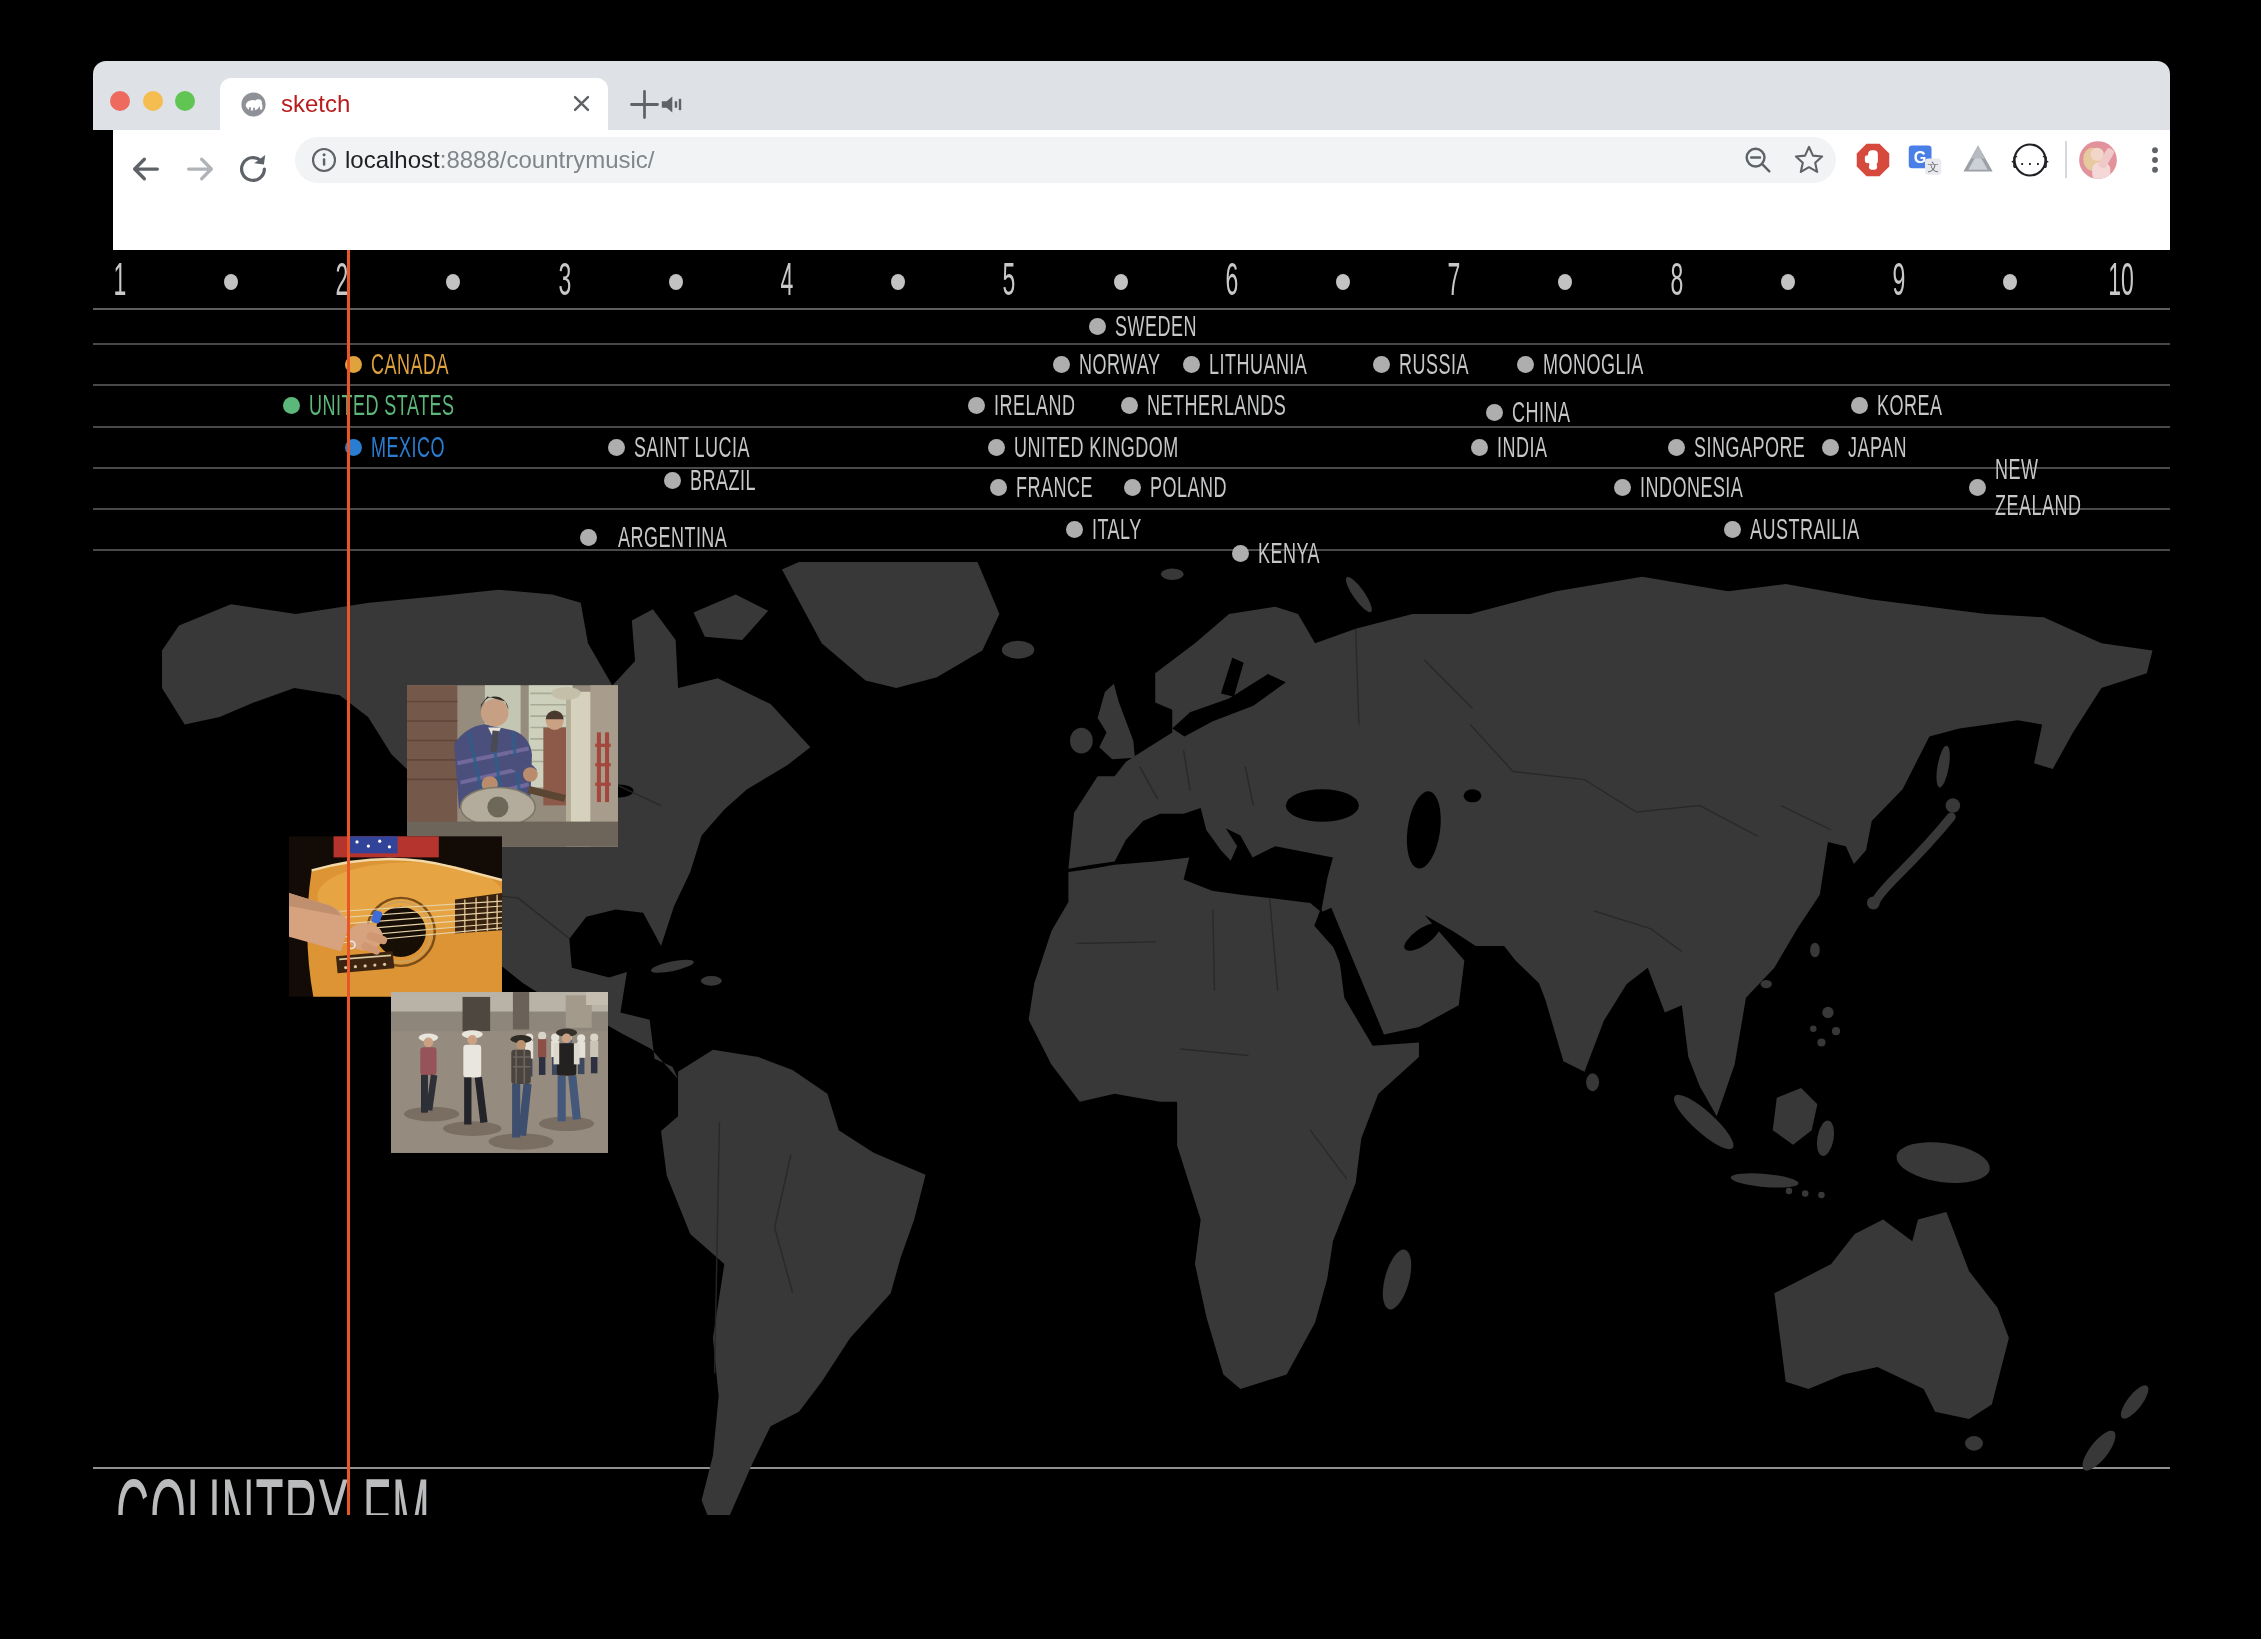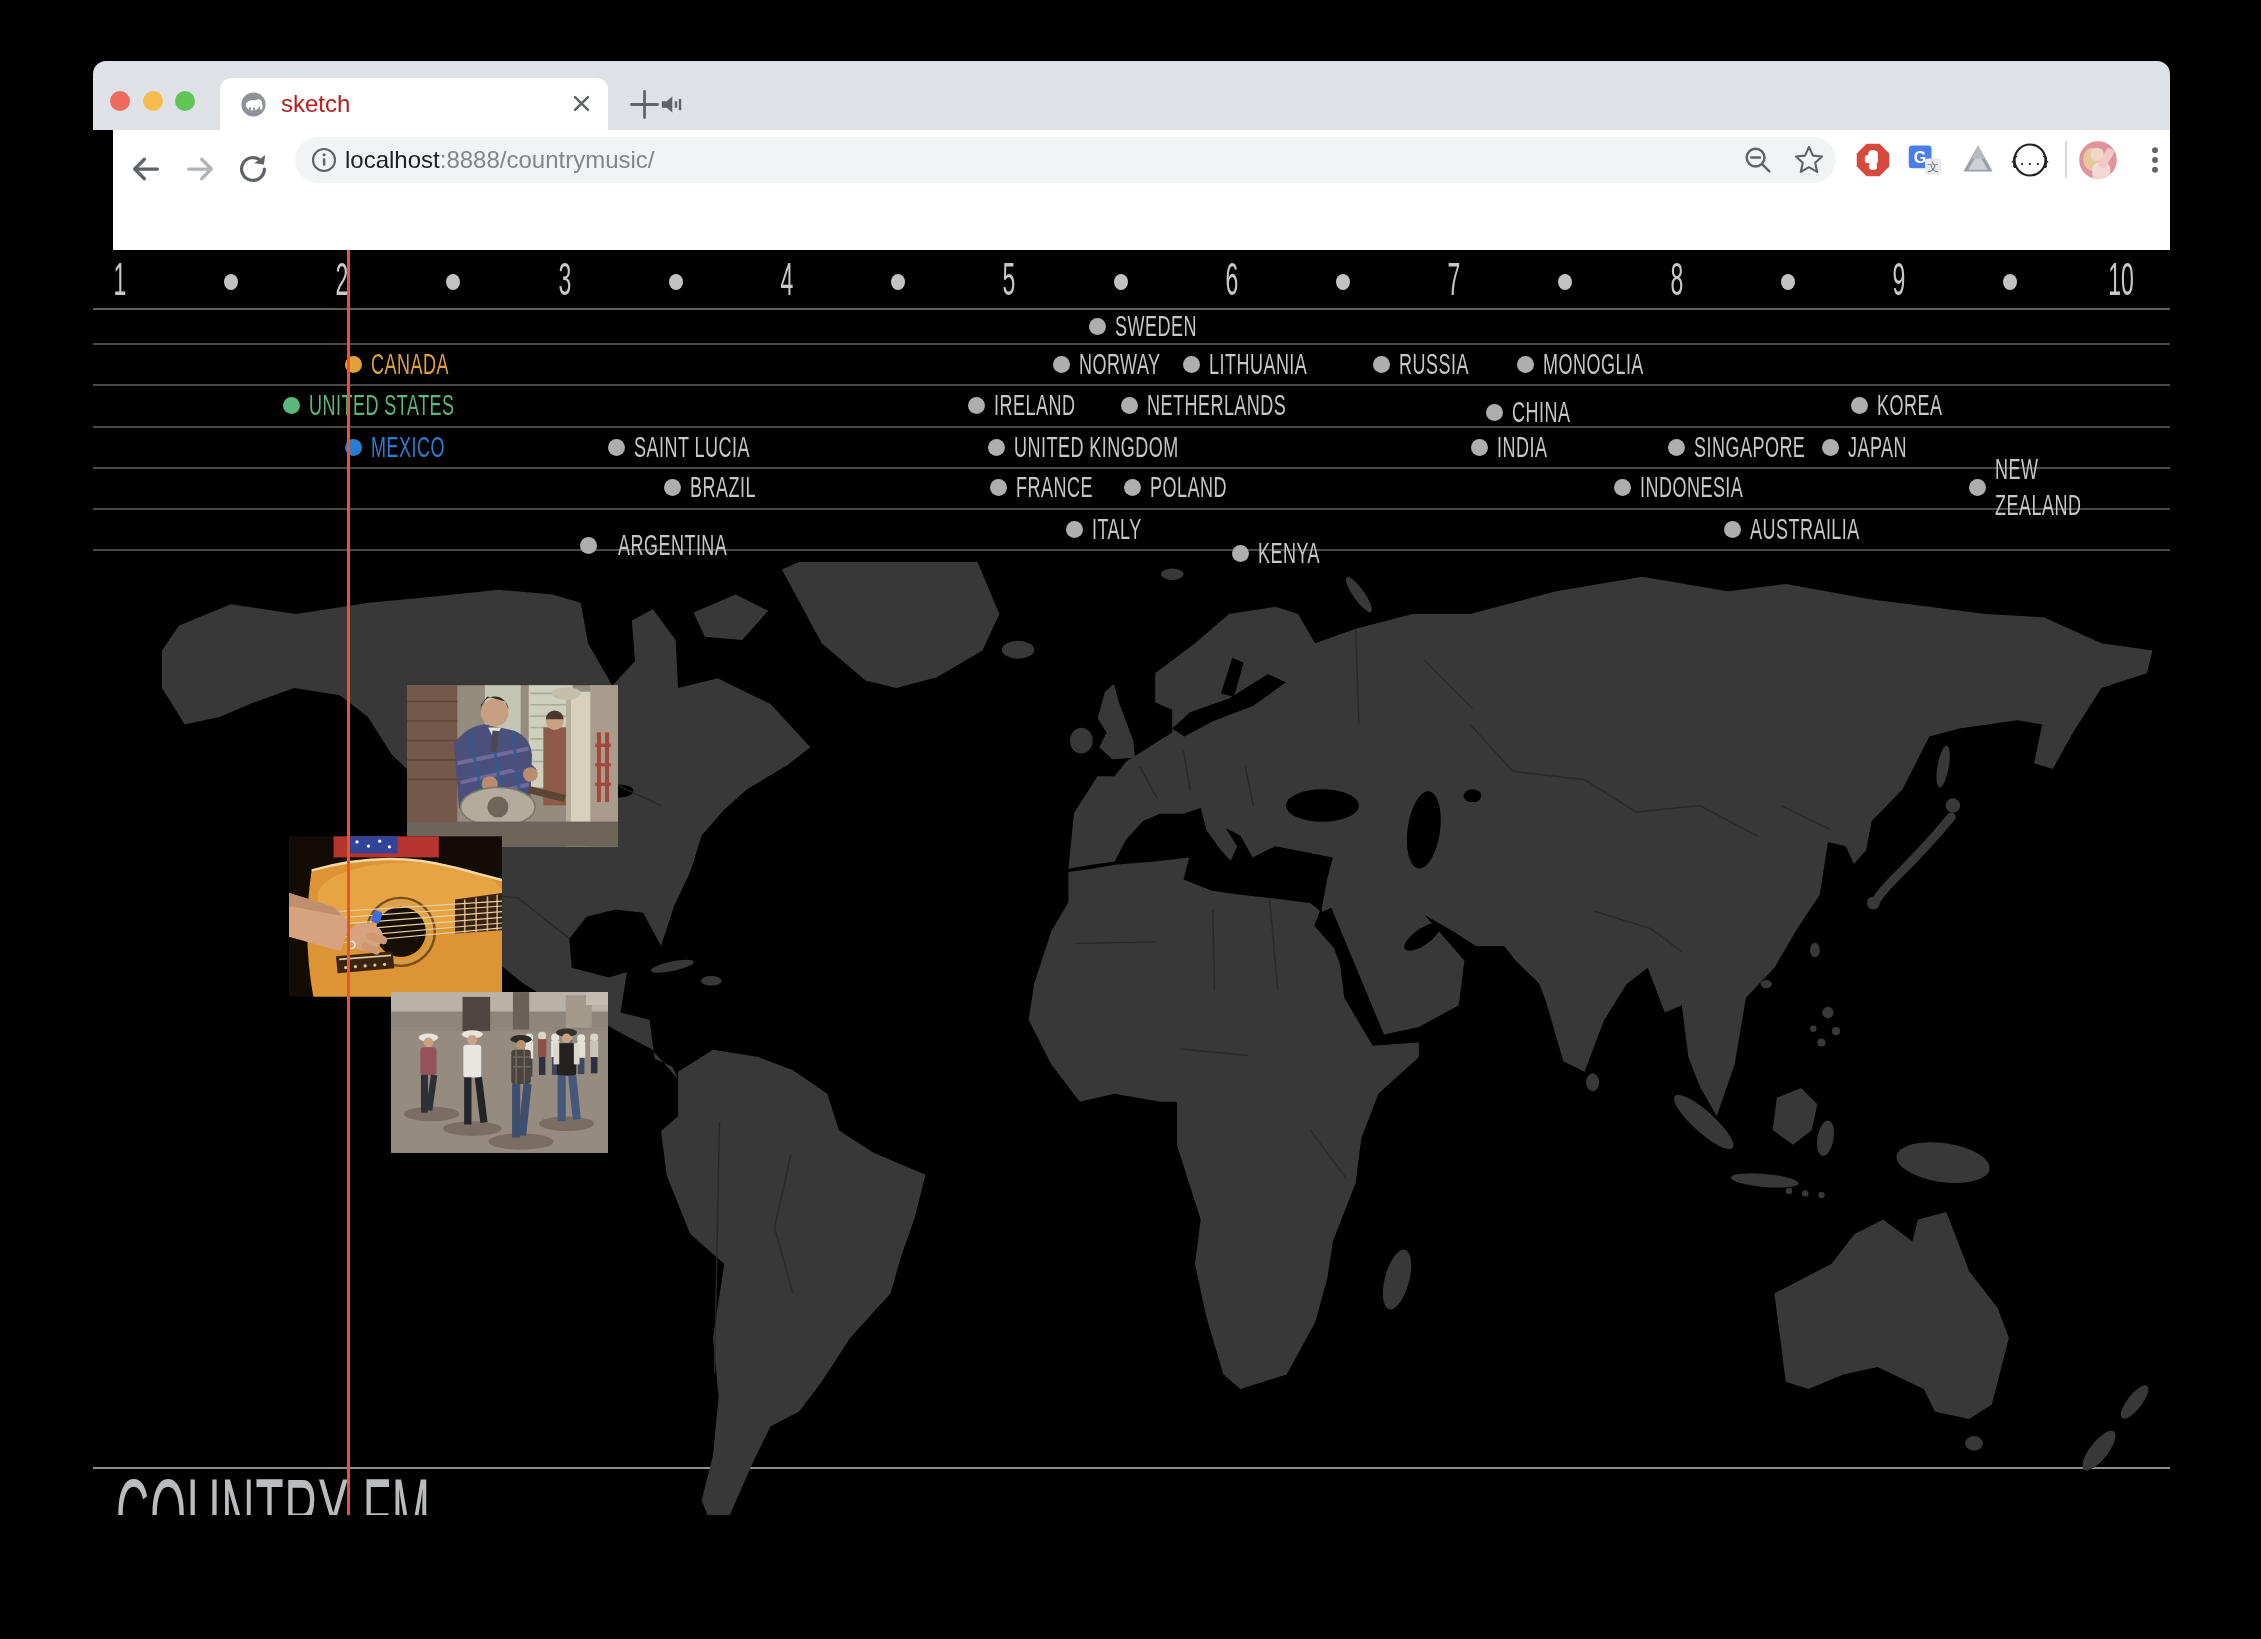--- a/index.html
+++ b/index.html
@@ -307,41 +307,41 @@
           <span class="cname" style="color: rgb(198, 199, 200);">INDIA</span>
         </div>
         <div class="country" style="left: 1575px; top: 179px;">
           <span class="cdot" style="background: rgb(174, 174, 174);"></span>
           <span class="cname" style="color: rgb(198, 199, 200);">SINGAPORE</span>
         </div>
         <div class="country" style="left: 1729px; top: 179px;">
           <span class="cdot" style="background: rgb(174, 174, 174);"></span>
           <span class="cname" style="color: rgb(198, 199, 200);">JAPAN</span>
         </div>
-        <div class="country" style="left: 571px; top: 219px;">
+        <div class="country" style="left: 571px; top: 212px;">
           <span class="cdot" style="background: rgb(174, 174, 174);"></span>
           <span class="cname" style="color: rgb(198, 199, 200);">BRAZIL</span>
         </div>
         <div class="country" style="left: 897px; top: 219px;">
           <span class="cdot" style="background: rgb(174, 174, 174);"></span>
           <span class="cname" style="color: rgb(198, 199, 200);">FRANCE</span>
         </div>
         <div class="country" style="left: 1031px; top: 219px;">
           <span class="cdot" style="background: rgb(174, 174, 174);"></span>
           <span class="cname" style="color: rgb(198, 199, 200);">POLAND</span>
         </div>
         <div class="country" style="left: 1521px; top: 219px;">
           <span class="cdot" style="background: rgb(174, 174, 174);"></span>
           <span class="cname" style="color: rgb(198, 199, 200);">INDONESIA</span>
         </div>
         <div class="country" style="left: 1876px; top: 219px;">
           <span class="cdot" style="background: rgb(174, 174, 174);"></span>
           <span class="cname" style="color: rgb(198, 199, 200);">NEW ZEALAND</span>
         </div>
-        <div class="country" style="left: 487px; top: 277px; gap: 21px;">
+        <div class="country" style="left: 487px; top: 269px; gap: 21px;">
           <span class="cdot" style="background: rgb(174, 174, 174);"></span>
           <span class="cname" style="color: rgb(198, 199, 200);">ARGENTINA</span>
         </div>
         <div class="country" style="left: 973px; top: 261px;">
           <span class="cdot" style="background: rgb(174, 174, 174);"></span>
           <span class="cname" style="color: rgb(198, 199, 200);">ITALY</span>
         </div>
         <div class="country" style="left: 1139px; top: 261px; margin-top: 24px;">
           <span class="cdot" style="background: rgb(174, 174, 174);"></span>
           <span class="cname" style="color: rgb(198, 199, 200);">KENYA</span>

